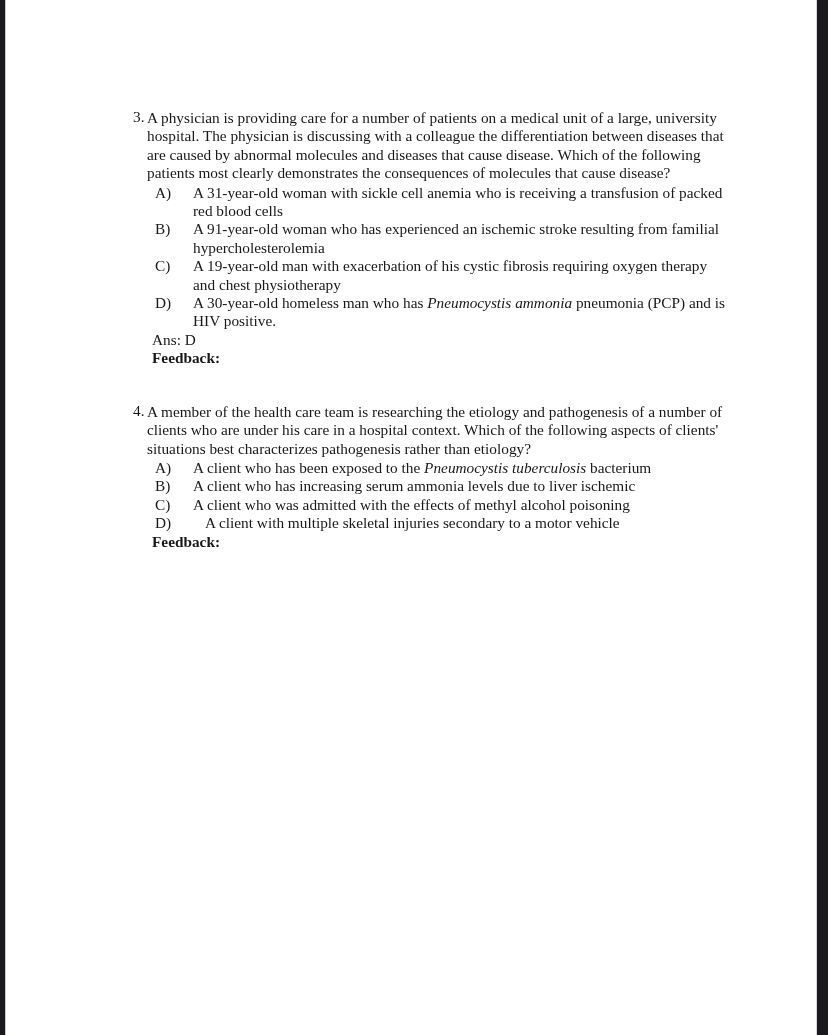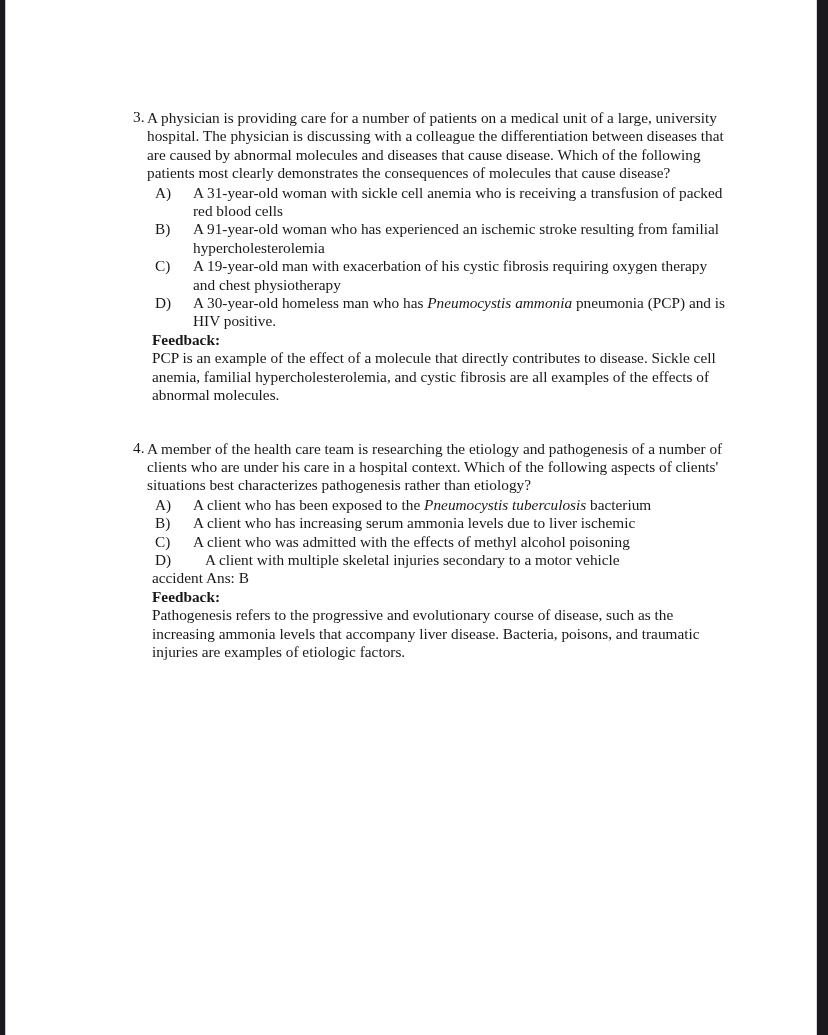--- a/index.html
+++ b/index.html
@@ -61,22 +61,22 @@
       </div>
       <div class="option">
         <span class="opt-letter">C)</span>
         <span class="opt-text"><span>A 19-year-old man with exacerbation of his cystic fibrosis requiring oxygen therapy and chest physiotherapy</span><span class="it"></span><span></span></span>
       </div>
       <div class="option">
         <span class="opt-letter">D)</span>
         <span class="opt-text"><span>A 30-year-old homeless man who has </span><span class="it">Pneumocystis ammonia</span><span> pneumonia (PCP) and is HIV positive.</span></span>
       </div>
 
+      <p class="ans">Ans: D</p>
       <p class="fb-label">Feedback:</p>
-      <p class="fb">PCP is an example of the effect of a molecule that directly contributes to disease. Sickle cell anemia, familial hypercholesterolemia, and cystic fibrosis are all examples of the effects of abnormal molecules.</p>
     </div>
   </div>
 
   <div class="q">
     <div class="q-num">4.</div>
     <div class="q-body">
       <p class="stem">A member of the health care team is researching the etiology and pathogenesis of a number of clients who are under his care in a hospital context. Which of the following aspects of clients' situations best characterizes pathogenesis rather than etiology?</p>
 
       <div class="option">
         <span class="opt-letter">A)</span>
@@ -88,19 +88,17 @@
       </div>
       <div class="option">
         <span class="opt-letter">C)</span>
         <span class="opt-text"><span>A client who was admitted with the effects of methyl alcohol poisoning</span><span class="it"></span><span></span></span>
       </div>
       <div class="option">
         <span class="opt-letter">D)</span>
         <span class="opt-text extra-indent"><span>A client with multiple skeletal injuries secondary to a motor vehicle</span><span class="it"></span><span></span></span>
       </div>
 
-      <p class="ans">accident Ans: B</p>
       <p class="fb-label">Feedback:</p>
-      <p class="fb">Pathogenesis refers to the progressive and evolutionary course of disease, such as the increasing ammonia levels that accompany liver disease. Bacteria, poisons, and traumatic injuries are examples of etiologic factors.</p>
     </div>
   </div>
 
 </div>
 
 </body></html>

